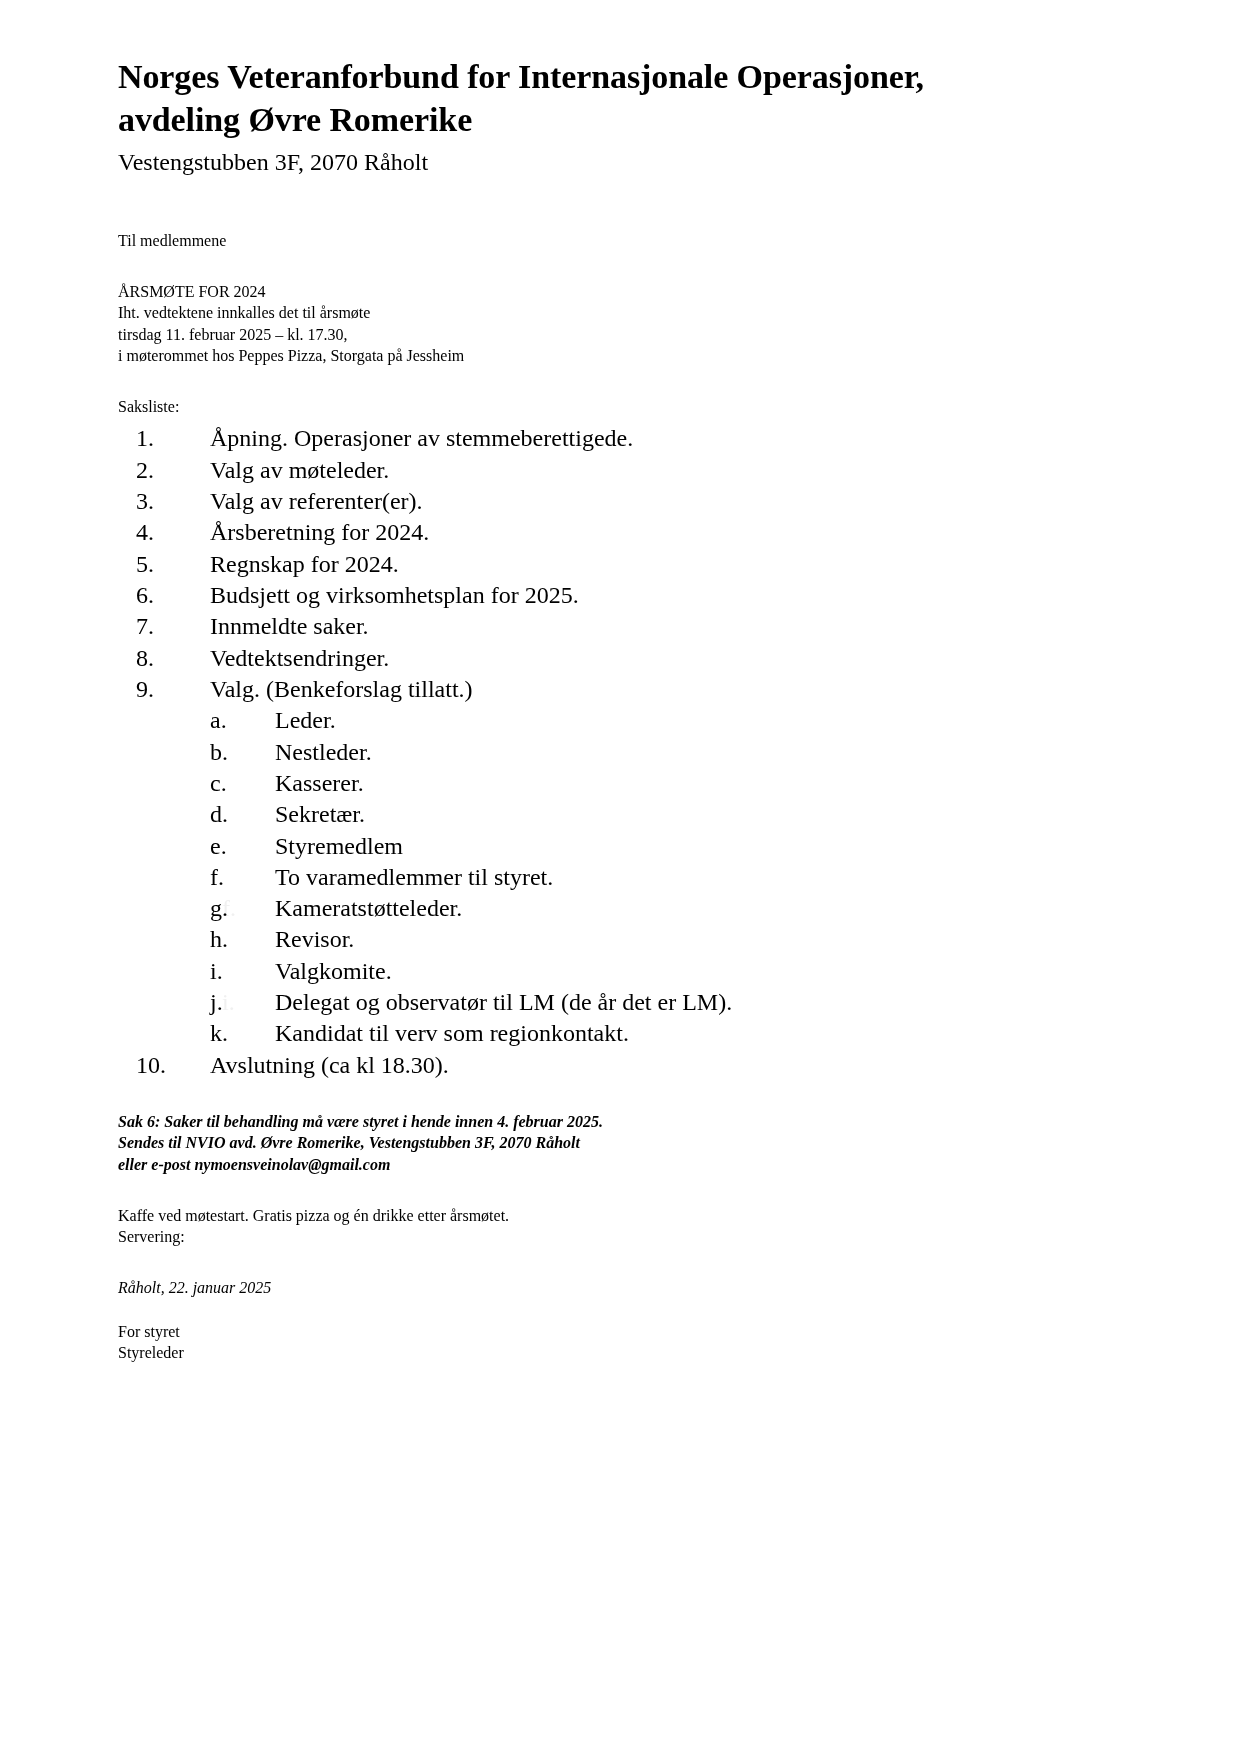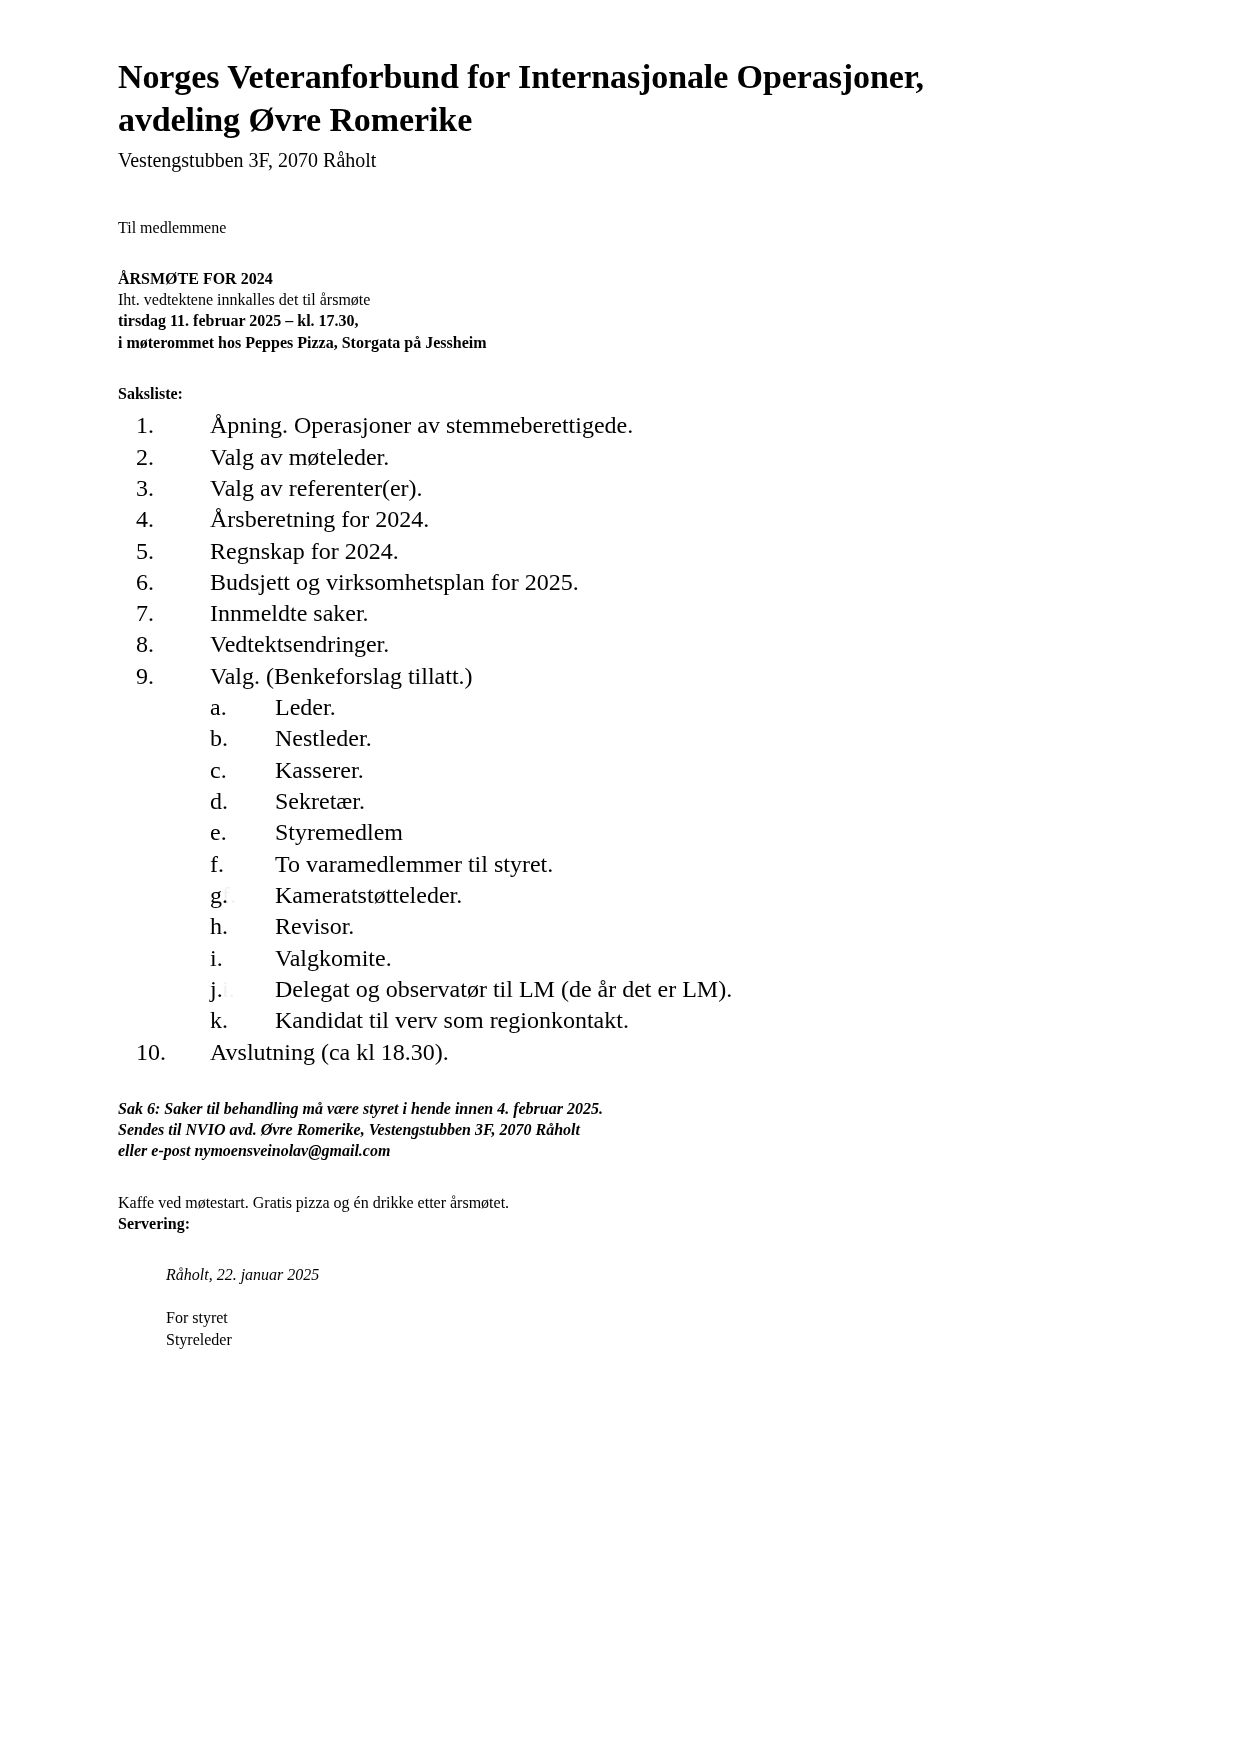--- a/index.html
+++ b/index.html
@@ -29,35 +29,35 @@
   .doc-title {
     font-size: 34px;
     font-weight: bold;
     line-height: 1.26;
     margin: 0;
     letter-spacing: -0.1px;
   }
   .doc-title .line { display: block; }
 
   .address {
-    font-size: 20px;
+    font-size: 24px;
     line-height: 1.3;
-    margin: 5px 0 8px 0;
+    margin: 5px 0 16px 0;
   }
 
   .spacer-lg { height: 36px; }
   .spacer-md { height: 30px; }
   .spacer-sm { height: 22px; }
 
   .para {
     font-size: 16px;
     line-height: 1.33;
     margin: 0;
   }
-  .para.bold { font-weight: bold; }
+  .para.bold { font-weight: normal; }
   .para.italic-bold {
     font-weight: bold;
     font-style: italic;
   }
   .para.italic { font-style: italic; }
 
   
   .agenda {
     margin: 6px 0 0 0;
     padding: 0;
@@ -100,21 +100,21 @@
   
   .ghost-marker {
     position: absolute;
     left: 12px;
     top: 0;
     font-size: 24px;
     line-height: 1.305;
     color: #f0f0f0;
   }
 
-  .closing .para { line-height: 1.33; margin-left: 48px; }
+  .closing .para { line-height: 1.33; }
 </style>
 </head>
 <body>
 
 <div class="page">
 
   <h1 class="doc-title">
     <span class="line">Norges Veteranforbund for Internasjonale Operasjoner,</span>
     <span class="line">avdeling Øvre Romerike</span>
   </h1>

